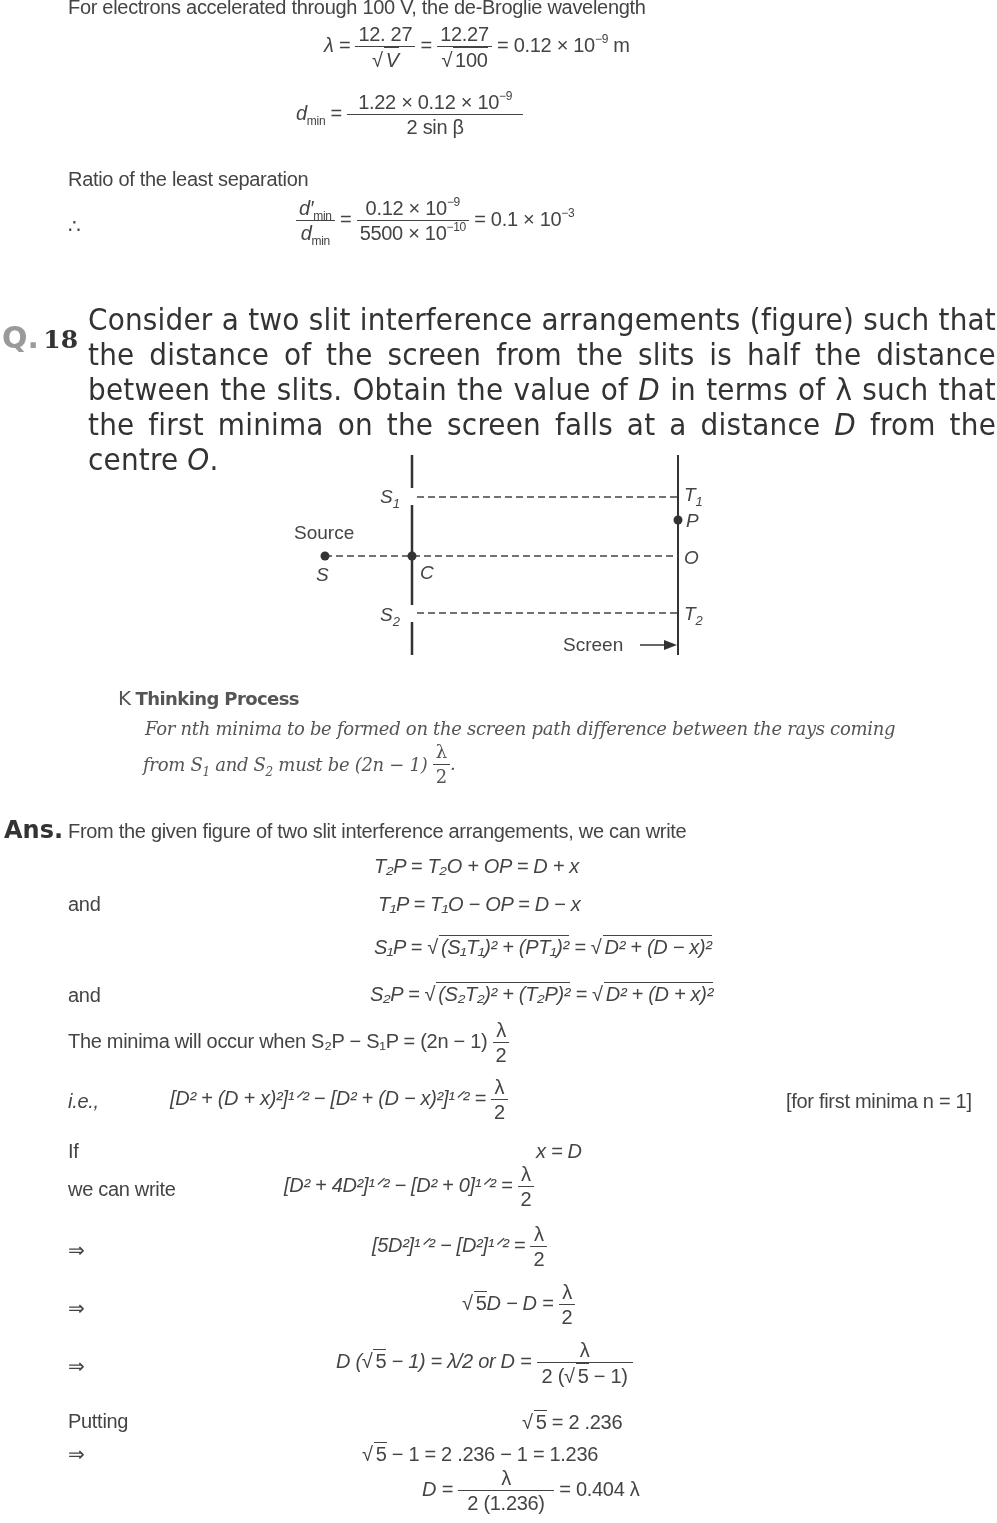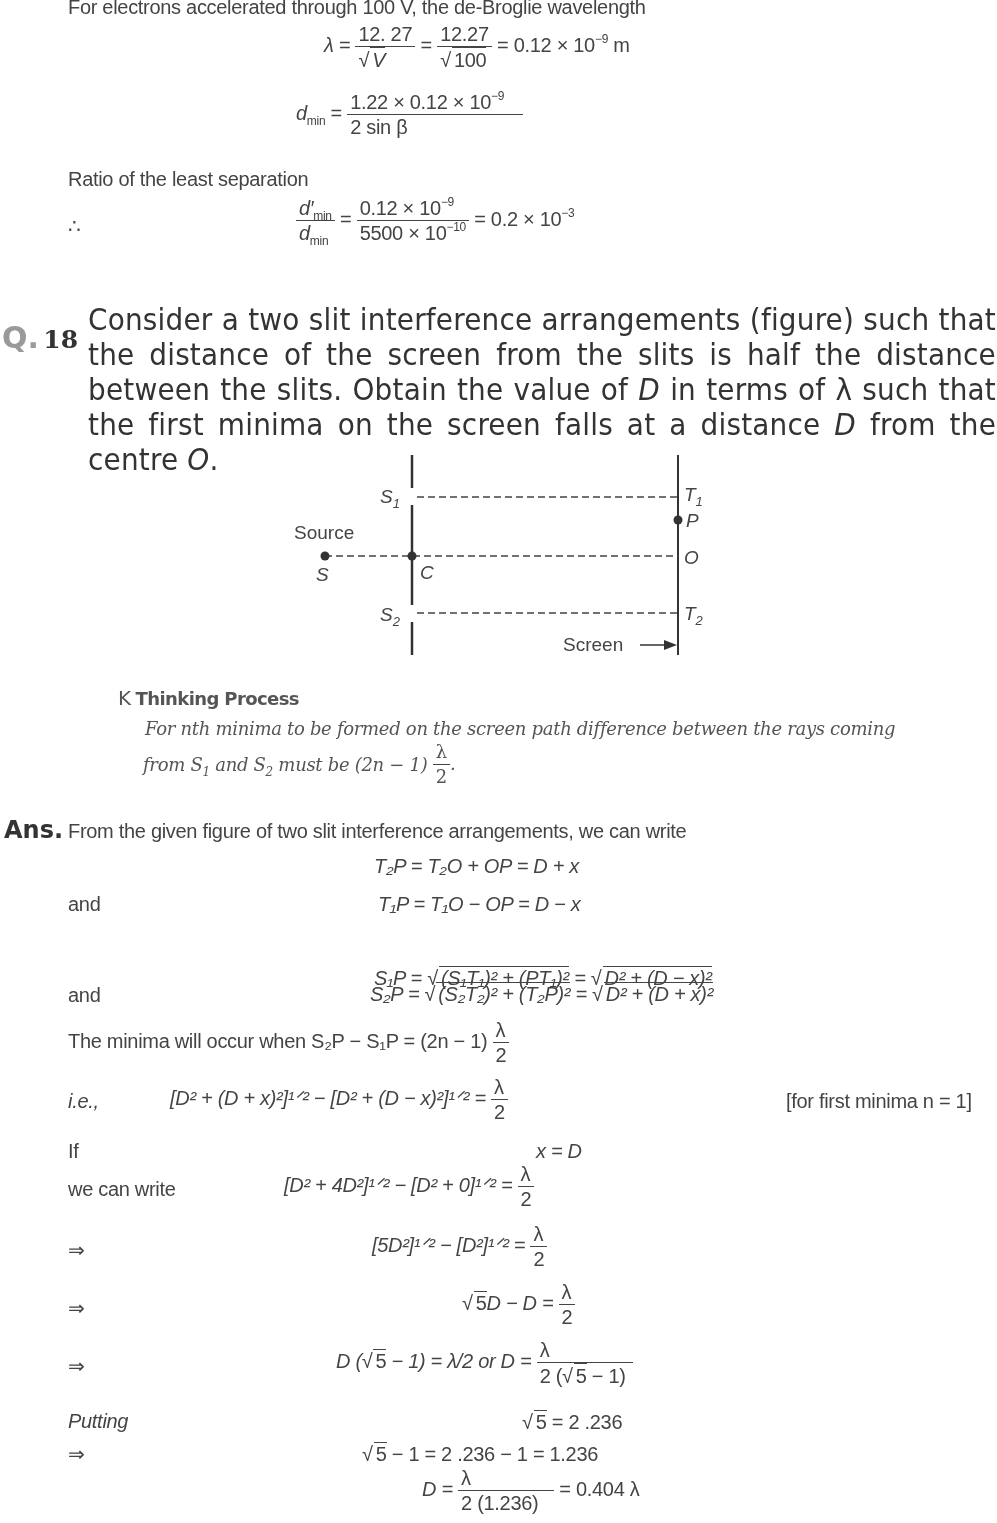--- a/index.html
+++ b/index.html
@@ -2,21 +2,21 @@
 <html><head>
 <meta charset="utf-8">
 <style>
   html, body { margin:0; padding:0; background:#ffffff; }
   body { width:997px; height:1523px; position:relative; overflow:hidden;
          font-family:"Liberation Sans", sans-serif; color:#3a3a3a; }
   .abs { position:absolute; white-space:nowrap; }
   .txt { font-size:20px; font-family:"Liberation Sans", sans-serif; color:#444; letter-spacing:-0.3px; }
   .math { font-size:20px; font-family:"Liberation Sans", sans-serif; color:#444; letter-spacing:-0.3px; }
   .it { font-style:italic; }
-  .frac { display:inline-block; vertical-align:middle; text-align:left; }
+  .frac { display:inline-block; vertical-align:middle; text-align:center; }
   .frac > span { display:block; padding:0 3px; line-height:24px; }
   .frac > span.num { border-bottom:1.3px solid #444; }
   sup { font-size:12px; vertical-align:9px; line-height:0; }
   sub { font-size:12px; vertical-align:-5px; line-height:0; }
   .q-mark { font-family:"DejaVu Sans", sans-serif; font-weight:bold; color:#9a9a9a; font-size:30px; }
   .q-num { font-family:"DejaVu Serif", serif; font-weight:bold; color:#333; font-size:25px; }
   .q-text { font-family:"DejaVu Sans Condensed","DejaVu Sans", sans-serif; font-size:31px; color:#333; line-height:35px; white-space:normal; text-align:justify; text-align-last:left; letter-spacing:0.2px; }
   .tp-title { font-family:"DejaVu Sans", sans-serif; font-weight:bold; color:#555; font-size:18px; letter-spacing:-0.6px; }
   .tp-k { font-family:"DejaVu Sans", sans-serif; color:#555; font-size:20px; }
   .tp-body { font-family:"DejaVu Serif", serif; font-style:italic; color:#555; font-size:18px; letter-spacing:-0.3px; }
@@ -58,21 +58,21 @@
 <div class="abs math" style="left:296px;top:196px;">
   <span class="frac">
     <span class="num"><span class="it">d′</span><sub>min</sub></span>
     <span><span class="it">d</span><sub>min</sub></span>
   </span>
   <span>=</span>
   <span class="frac">
     <span class="num"><span>0.12 × 10</span><sup>−9</sup></span>
     <span><span>5500 × 10</span><sup>−10</sup></span>
   </span>
-  <span>= 0.2 × 10</span><sup>−3</sup>
+  <span>= 0.1 × 10</span><sup>−3</sup>
 </div>
 
 <div class="abs" style="left:2px;top:320px;">
   <span class="q-mark">Q.</span>
   <span class="q-num">18</span>
 </div>
 <div class="abs q-text" style="left:88px;top:302px;width:908px;text-indent:0;">
   <span>Consider a two slit interference arrangements (figure) such that the distance of the screen from the slits is half the distance between the slits. Obtain the value of </span><span class="it">D</span><span> in terms of λ such that the first minima on the screen falls at a distance </span><span class="it">D</span><span> from the centre </span><span class="it">O</span><span>.</span>
 </div>
 
@@ -119,21 +119,21 @@
   </span><span>.</span>
 </div>
 
 <div class="abs ans-label" style="left:4px;top:816px;">Ans.</div>
 <div class="abs txt" style="left:68px;top:820px;">From the given figure of two slit interference arrangements, we can write</div>
 
 <div class="abs math it" style="left:374px;top:855px;">T₂P = T₂O + OP = D + x</div>
 <div class="abs txt" style="left:68px;top:893px;">and</div>
 <div class="abs math it" style="left:378px;top:893px;">T₁P = T₁O − OP = D − x</div>
 
-<div class="abs math it" style="left:374px;top:935px;margin-top:31px;">
+<div class="abs math it" style="left:374px;top:935px;">
   <span>S₁P =</span> √<span class="sqrt">(S₁T₁)² + (PT₁)²</span> = √<span class="sqrt">D² + (D − x)²</span>
 </div>
 <div class="abs txt" style="left:68px;top:984px;">and</div>
 <div class="abs math it" style="left:370px;top:982px;">
   <span>S₂P =</span> √<span class="sqrt">(S₂T₂)² + (T₂P)²</span> = √<span class="sqrt">D² + (D + x)²</span>
 </div>
 
 <div class="abs txt" style="left:68px;top:1018px;">
   <span>The minima will occur when S₂P − S₁P = (2n − 1)</span>
   <span class="frac">
@@ -184,21 +184,21 @@
 
 <div class="abs txt" style="left:68px;top:1354px;">⇒</div>
 <div class="abs math it" style="left:336px;top:1338px;">
   <span>D (</span>√<span class="sqrt" style="font-style:normal;">5</span><span> − 1) = λ/2 or D =</span>
   <span class="frac" style="font-style:normal;min-width:96px;">
     <span class="num">λ</span>
     <span><span>2 (</span>√<span class="sqrt">5</span><span> − 1)</span></span>
   </span>
 </div>
 
-<div class="abs txt" style="left:68px;top:1410px;font-style:italic;">Putting</div>
+<div class="abs txt" style="left:68px;top:1410px;">Putting</div>
 <div class="abs math" style="left:522px;top:1410px;">
   √<span class="sqrt">5</span><span> = 2 .236</span>
 </div>
 
 <div class="abs txt" style="left:68px;top:1442px;">⇒</div>
 <div class="abs math" style="left:362px;top:1442px;">
   √<span class="sqrt">5</span><span> − 1 = 2 .236 − 1 = 1.236</span>
 </div>
 
 <div class="abs math" style="left:422px;top:1466px;">

